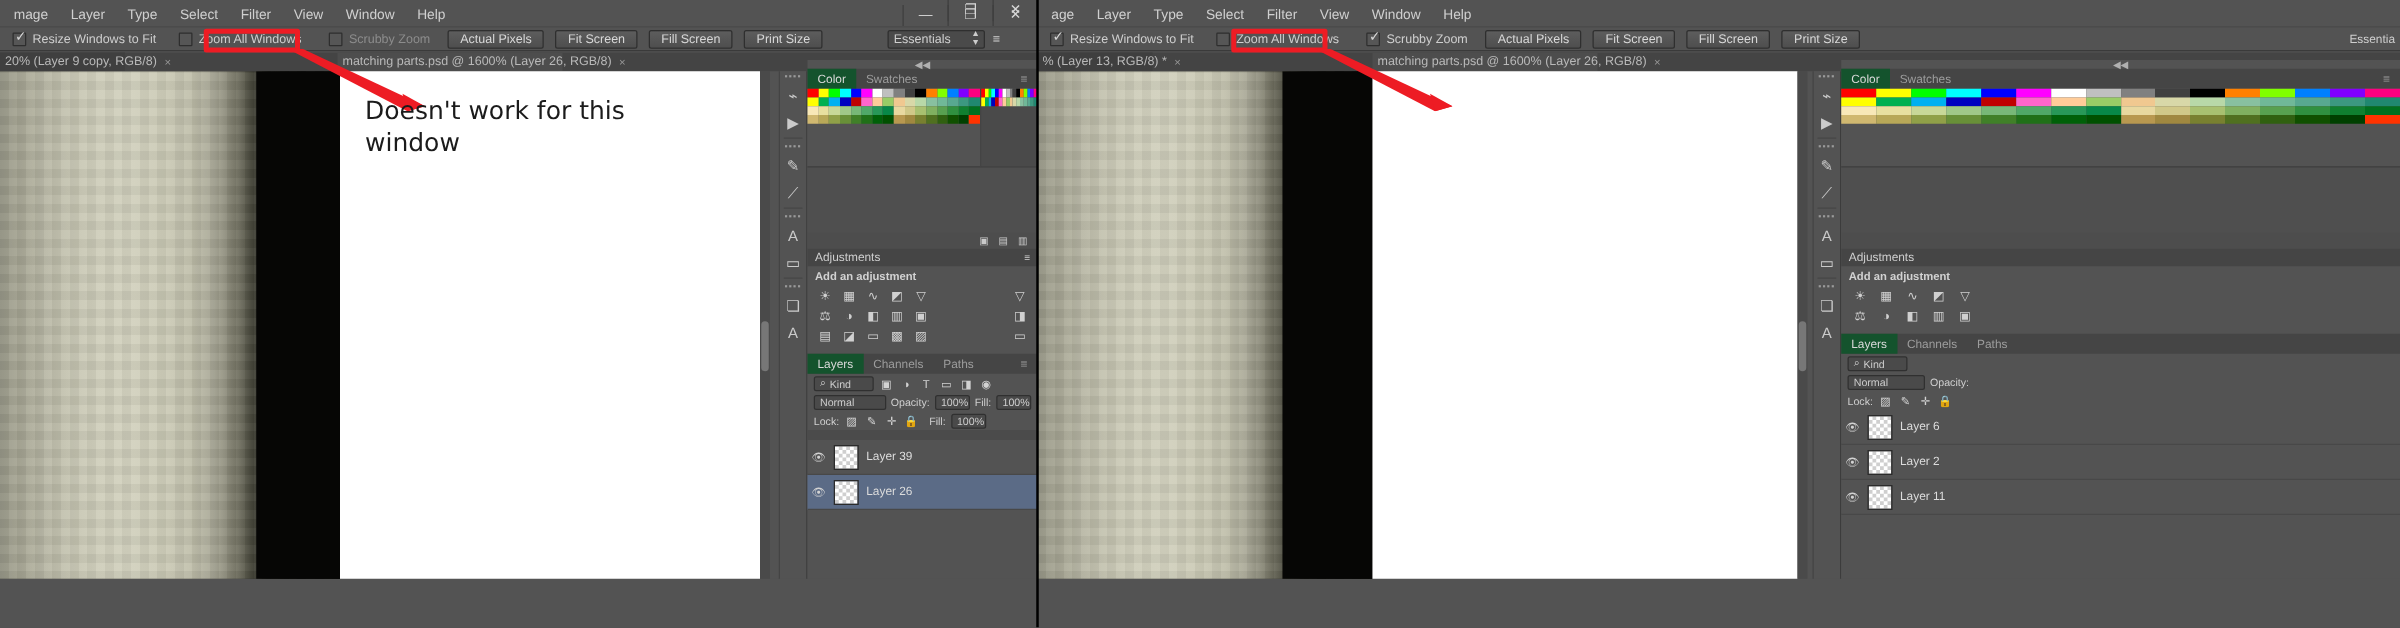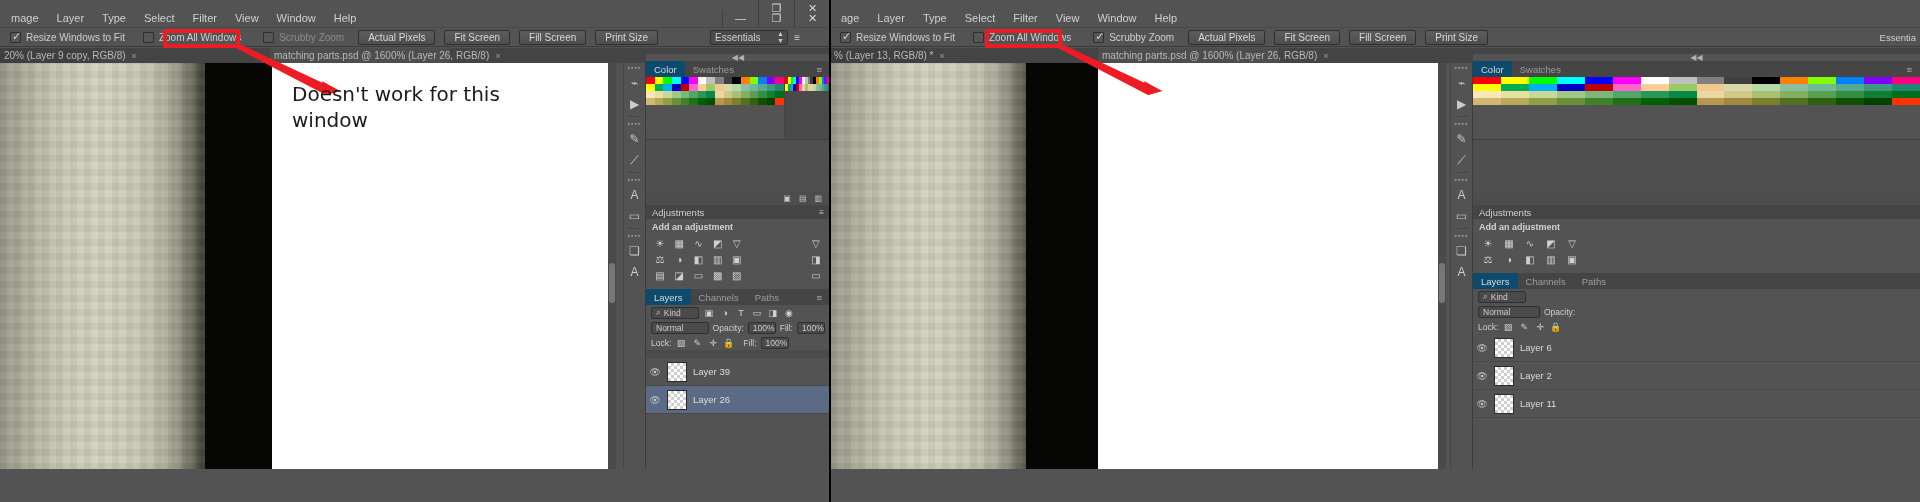--- a/index.html
+++ b/index.html
@@ -2,21 +2,21 @@
 <html><head>
 <meta charset="utf-8">
 <style>
   * { box-sizing: border-box; margin:0; padding:0; }
   html,body { width:1920px; height:502px; overflow:hidden; background:#535353;
     font-family:"Liberation Sans", sans-serif; }
 
   .root { position:relative; width:1920px; height:502px; }
 
   
-  .ps-window { position:absolute; top:10px; height:459px; background:#535353; overflow:hidden; }
+  .ps-window { position:absolute; top:4px; height:459px; background:#535353; overflow:hidden; }
   .win-left  { left:0;    width:830px; }
   .win-right { left:830px; width:1090px; }
 
   .titlebar { position:absolute; top:0; left:0; right:0; height:17px; background:#535353; }
   .win-ctrls { position:absolute; top:0; right:0; height:17px; display:flex; }
   .win-btn { width:36px; height:17px; display:flex; align-items:center; justify-content:center;
              color:#d8d8d8; font-size:11px; line-height:1; border-left:1px solid #3f3f3f; }
 
   .menubar { position:absolute; top:0; left:0; height:17px; display:flex; align-items:center;
              padding-left:2px; }
@@ -75,21 +75,21 @@
   .tb-grip { height:9px; display:flex; align-items:center; justify-content:center;
              color:#9a9a9a; font-size:7px; letter-spacing:1px; }
   .tb-icon { height:21px; display:flex; align-items:center; justify-content:center;
              color:#cbcbcb; font-size:12px; }
   .tb-sep { height:1px; background:#474747; margin:2px 3px; }
 
   
   .dock { position:absolute; background:#535353; }
   .panel-tabs { display:flex; height:16px; background:#454545; }
   .ptab { padding:0 8px; font-size:9.5px; color:#9d9d9d; display:flex; align-items:center; }
-  .ptab.active { background:#0c4a6e; color:#d9d9d9; }
+  .ptab.active { background:#14532d; color:#d9d9d9; }
   .panel-body { background:#535353; }
 
   .swatch-grid { display:grid; grid-template-columns:repeat(16,1fr);
                  grid-auto-rows:7px; gap:0; }
   .swatch-grid i { display:block; width:100%; height:100%; }
 
   .sect-title { height:14px; background:#454545; display:flex; align-items:center;
                 padding:0 6px; color:#cfcfcf; font-size:9.5px; }
   .add-adj { color:#d2d2d2; font-size:9px; padding:3px 6px; font-weight:bold; }
   .adj-row { display:flex; gap:7px; padding:2px 8px; }

